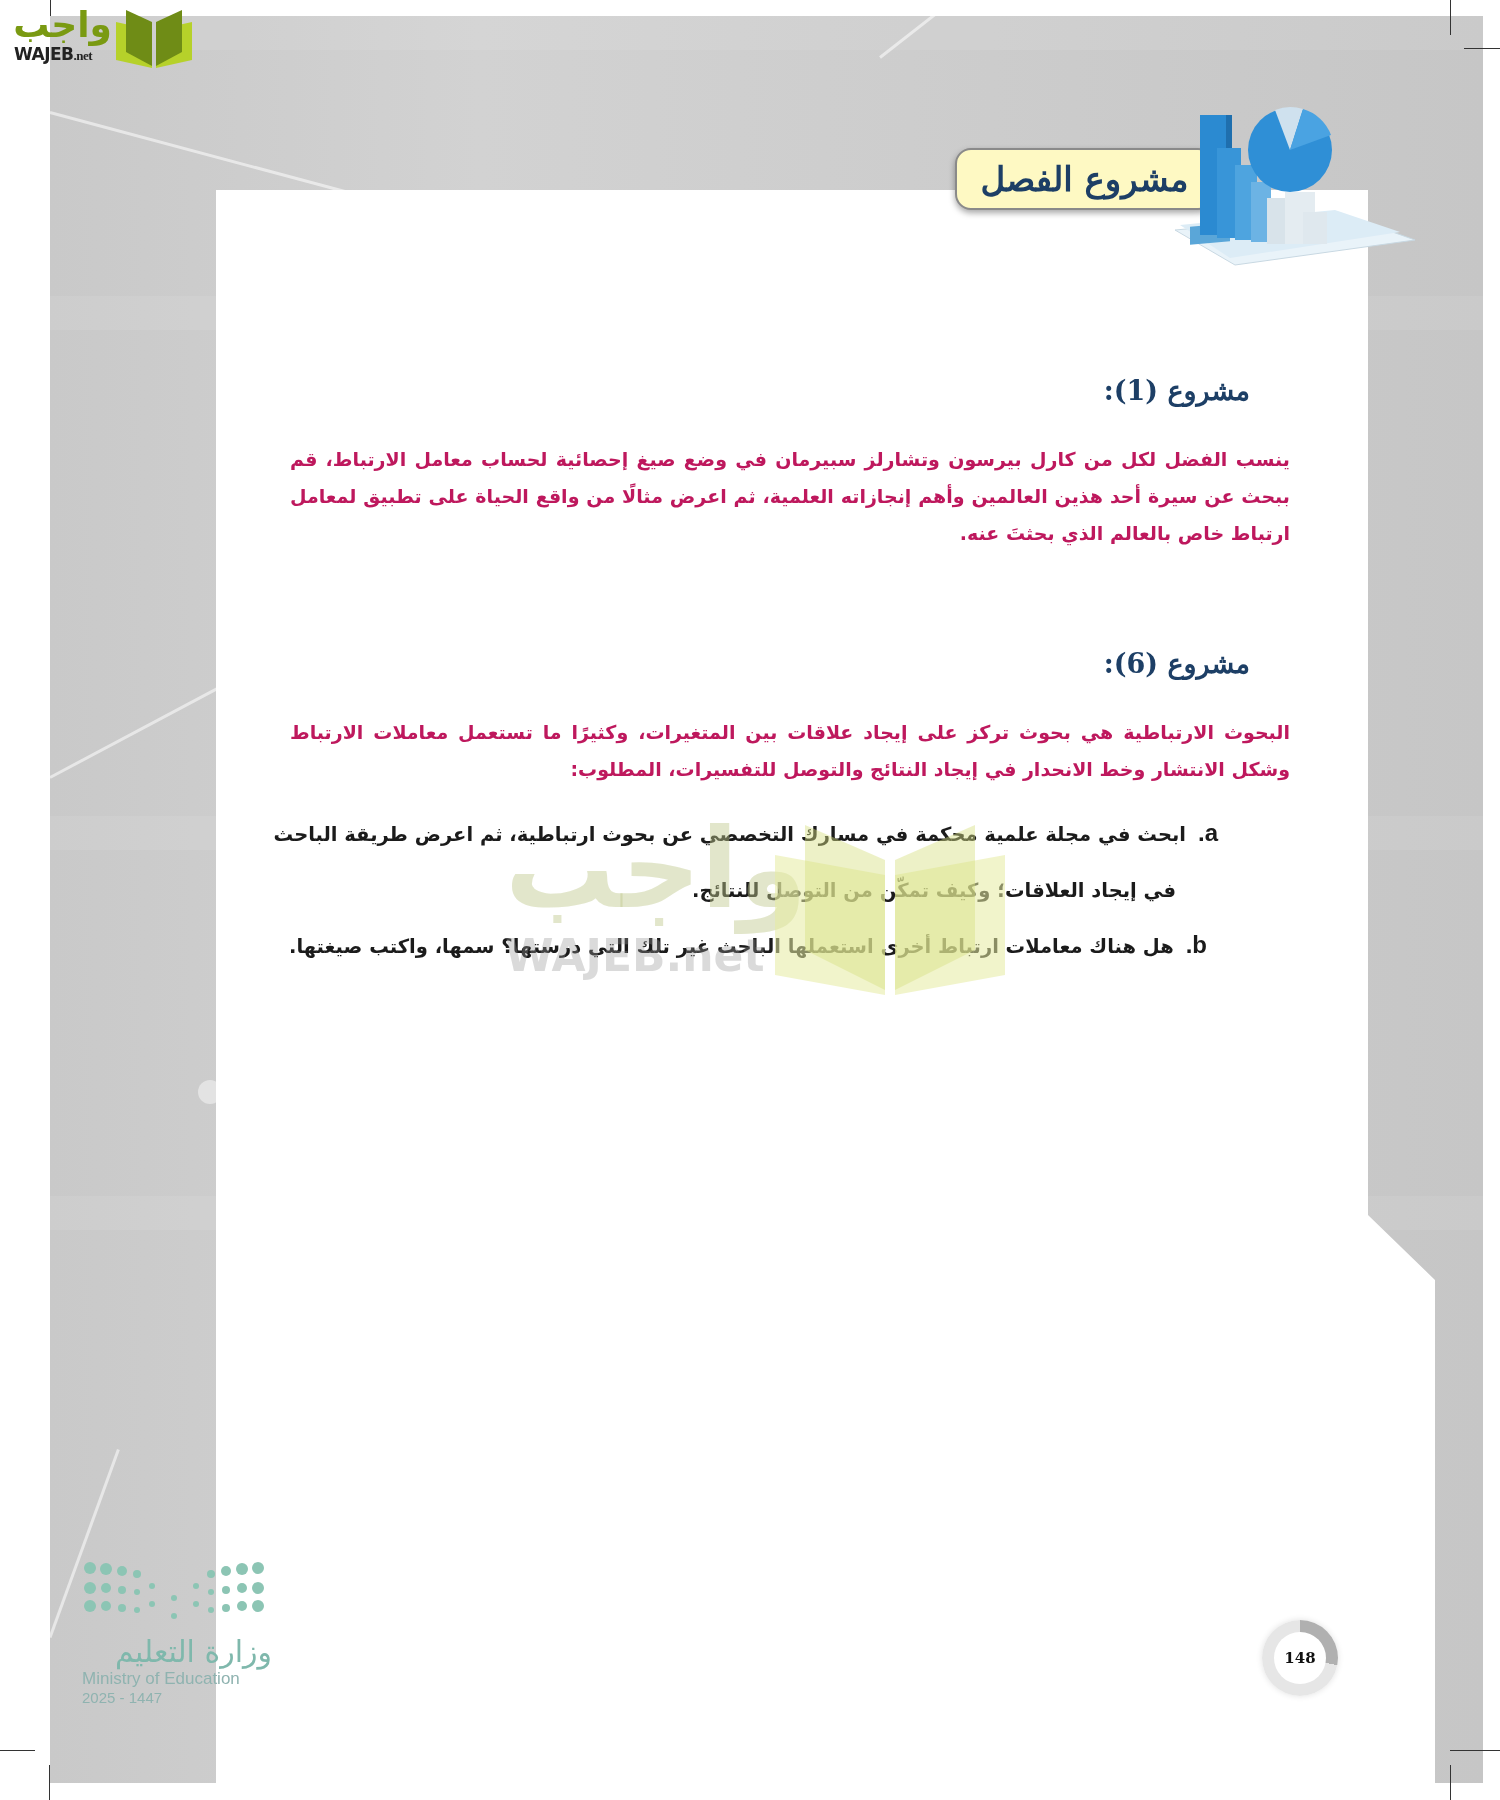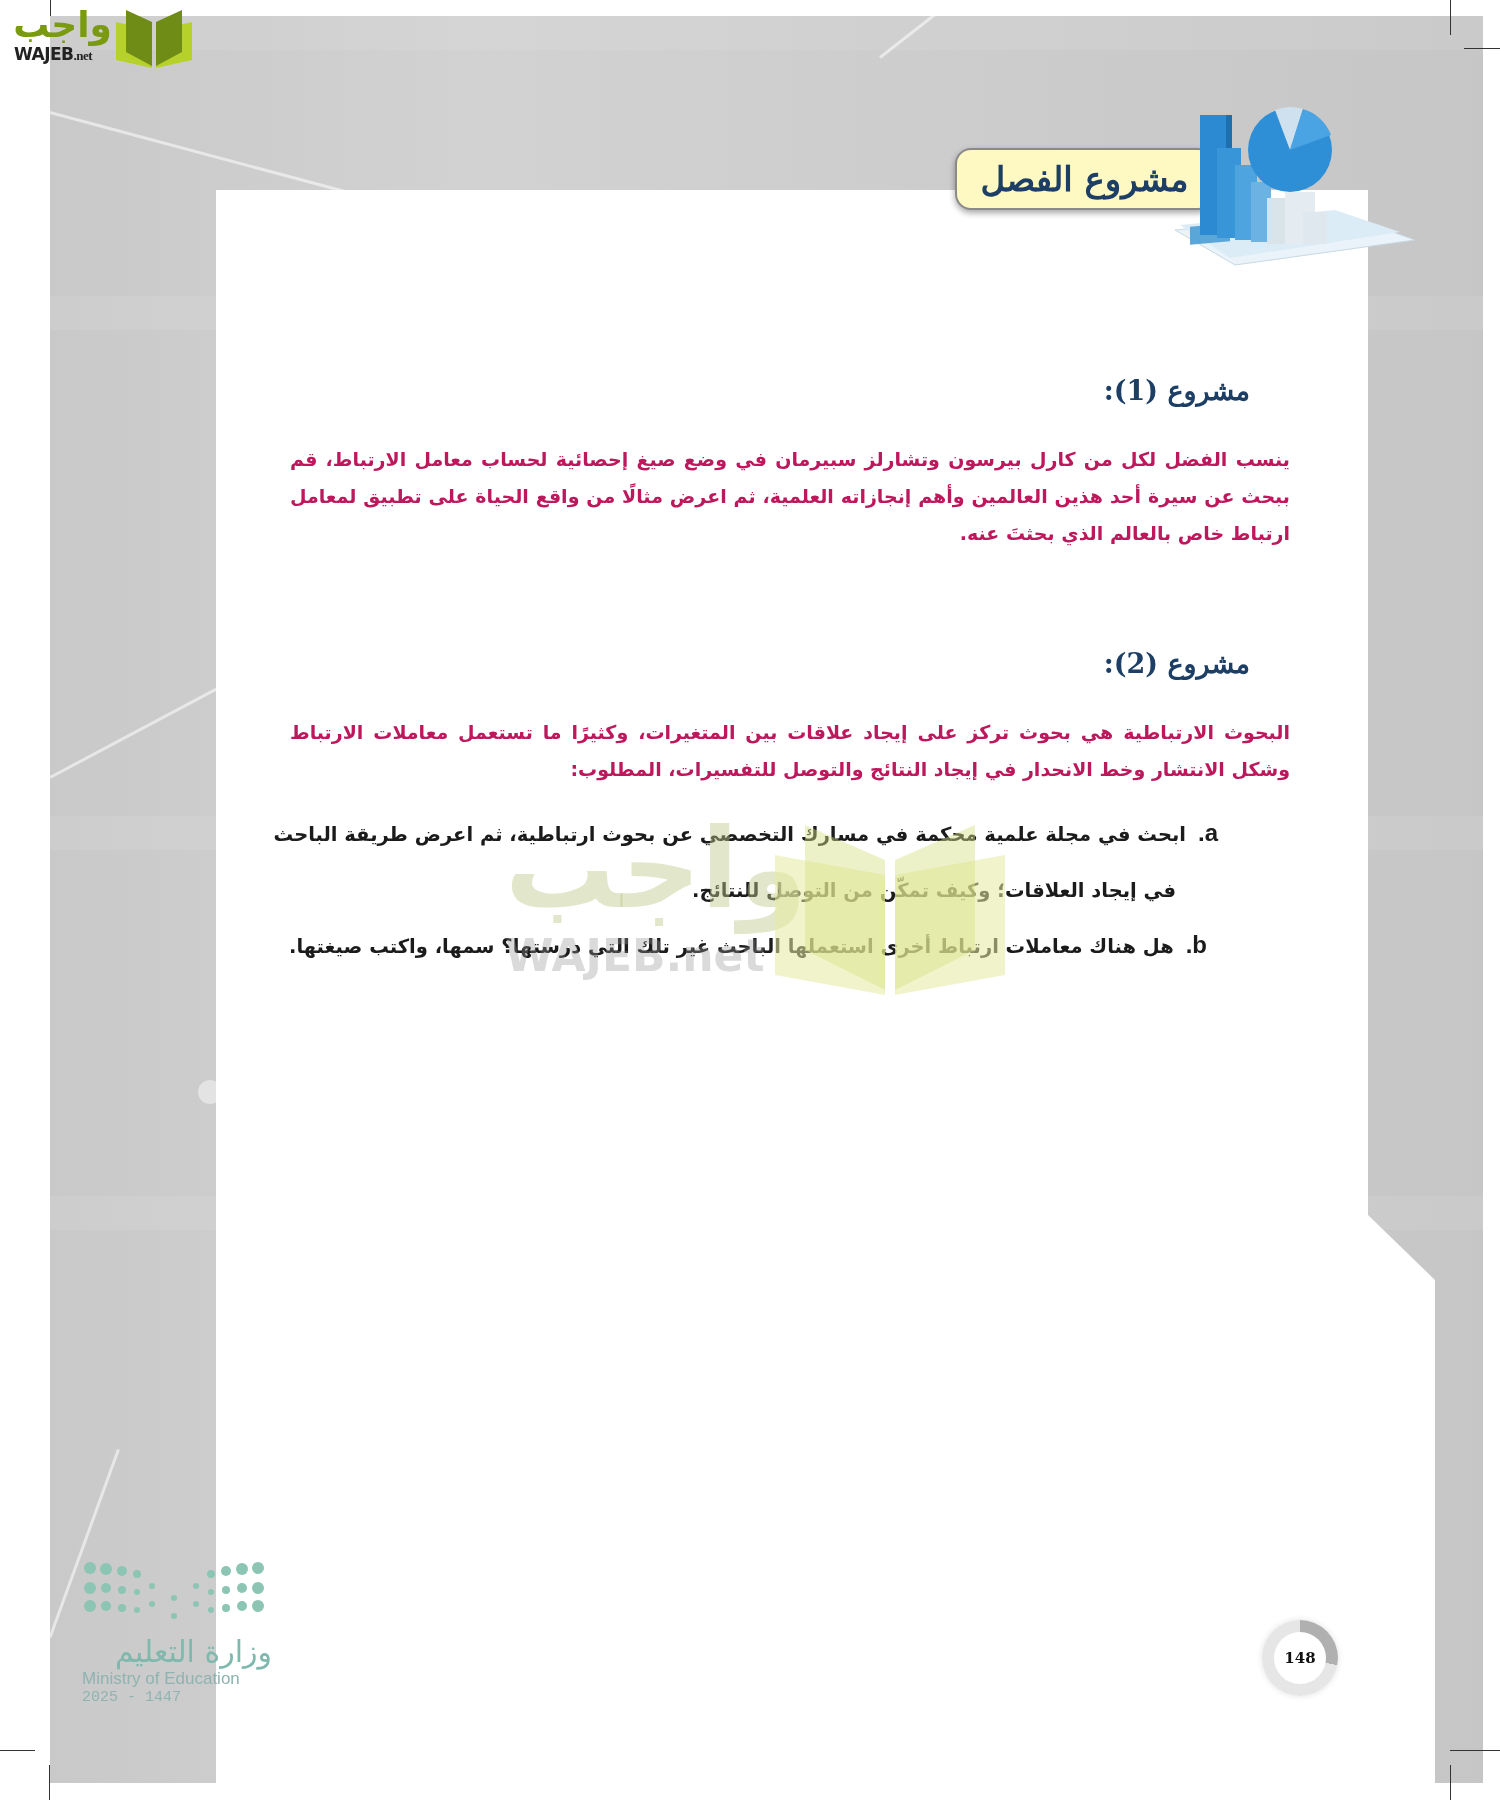--- a/index.html
+++ b/index.html
@@ -55,21 +55,21 @@
   .item .letter { font-family:"Liberation Sans", sans-serif; font-size:24px; margin-left:12px; }
 
   .watermark { position:absolute; left:505px; top:815px; width:500px; height:180px; pointer-events:none; }
   .wm-ar { position:absolute; left:0; top:-10px; font-size:110px; font-weight:bold; color:rgba(190,200,140,0.45); direction:rtl; }
   .wm-en { position:absolute; left:0; top:115px; font-size:44px; font-weight:bold; color:rgba(150,150,150,0.35); }
   .wm-book { position:absolute; left:270px; top:10px; }
 
   .moe { position:absolute; left:82px; top:1560px; width:190px; }
   .moe-ar { font-size:30px; color:#7fb8ac; direction:rtl; text-align:right; margin-top:8px; letter-spacing:2px; }
   .moe-en { font-size:17px; color:#8fb3b0; font-family:"Liberation Sans", sans-serif; }
-  .moe-year { font-size:15px; color:#8fb3b0; font-family:Liberation Mono, monospace; }
+  .moe-year { font-size:15px; color:#8fb3b0; font-family:Liberation Sans, sans-serif; }
 
   .page-num {
     position:absolute; left:1262px; top:1620px; width:76px; height:76px; border-radius:50%;
     background:conic-gradient(#b0b0b0 0 28%, #e6e6e6 28% 100%);
     box-shadow:0 0 6px rgba(0,0,0,0.12);
   }
   .page-num .inner {
     position:absolute; left:12px; top:12px; width:52px; height:52px; border-radius:50%; background:#fff;
     display:flex; align-items:center; justify-content:center;
     font-family:"DejaVu Serif", serif; font-weight:bold; font-size:15px; color:#111;
@@ -126,21 +126,21 @@
   <rect x="110" y="92" width="30" height="52" fill="#e4ecf1"></rect>
   <rect x="128" y="112" width="24" height="32" fill="#dfe8ee"></rect>
   <circle cx="115" cy="50" r="42" fill="#2f8fd6"></circle>
   <path d="M115 50 L100 10 A42 42 0 0 1 128 9 Z" fill="#cfe1ee"></path>
   <path d="M115 50 L128 9 A42 42 0 0 1 156 35 Z" fill="#4aa3e2"></path>
 </svg>
 
 <div class="section-title" style="right:250px; top:375px;">مشروع (1):</div>
 <div class="para" style="left:290px; width:1000px; top:441px;">ينسب الفضل لكل من كارل بيرسون وتشارلز سبيرمان في وضع صيغ إحصائية لحساب معامل الارتباط، قم ببحث عن سيرة أحد هذين العالمين وأهم إنجازاته العلمية، ثم اعرض مثالًا من واقع الحياة على تطبيق لمعامل ارتباط خاص بالعالم الذي بحثتَ عنه.</div>
 
-<div class="section-title" style="right:250px; top:648px;">مشروع (2):</div>
+<div class="section-title" style="right:250px; top:648px;">مشروع (6):</div>
 <div class="para" style="left:290px; width:1000px; top:714px;">البحوث الارتباطية هي بحوث تركز على إيجاد علاقات بين المتغيرات، وكثيرًا ما تستعمل معاملات الارتباط وشكل الانتشار وخط الانحدار في إيجاد النتائج والتوصل للتفسيرات، المطلوب:</div>
 
 <div class="item" style="right:282px; top:805px; width:990px;">
   <div><span class="letter">a.</span><span>ابحث في مجلة علمية محكمة في مسارك التخصصي عن بحوث ارتباطية، ثم اعرض طريقة الباحث</span></div>
   <div style="padding-right:42px"><span>في إيجاد العلاقات؛ وكيف تمكّن من التوصل للنتائج.</span></div>
 </div>
 <div class="item" style="right:293px; top:917px; width:990px;">
   <div><span class="letter">b.</span><span>هل هناك معاملات ارتباط أخرى استعملها الباحث غير تلك التي درستها؟ سمها، واكتب صيغتها.</span></div>
 </div>
 

